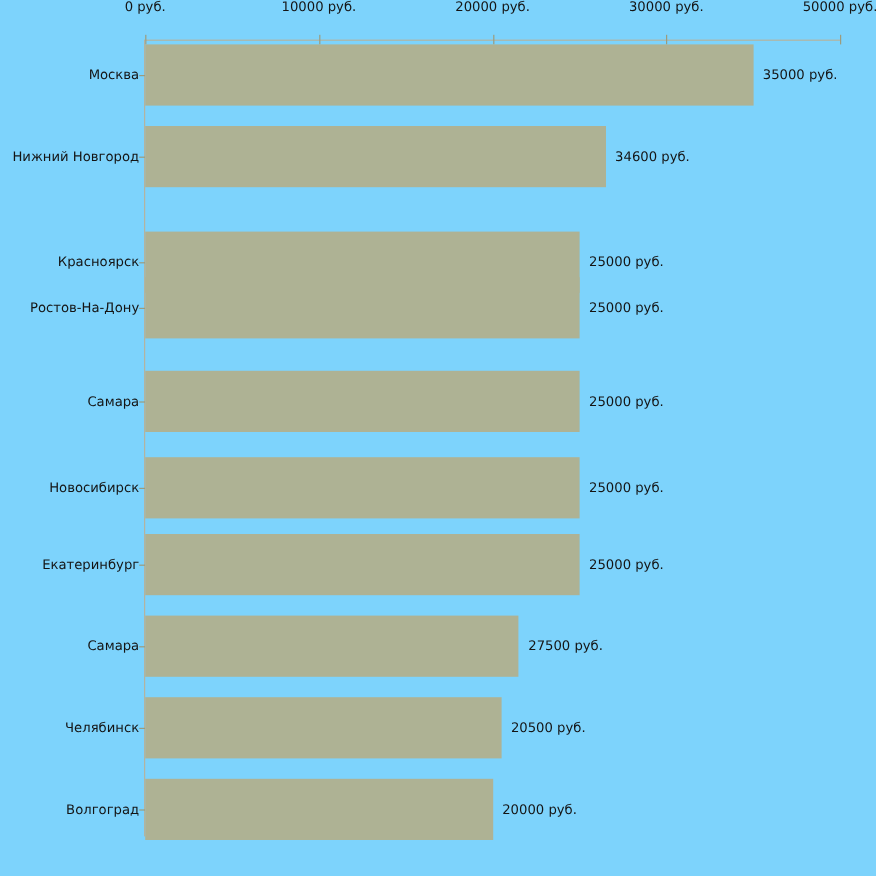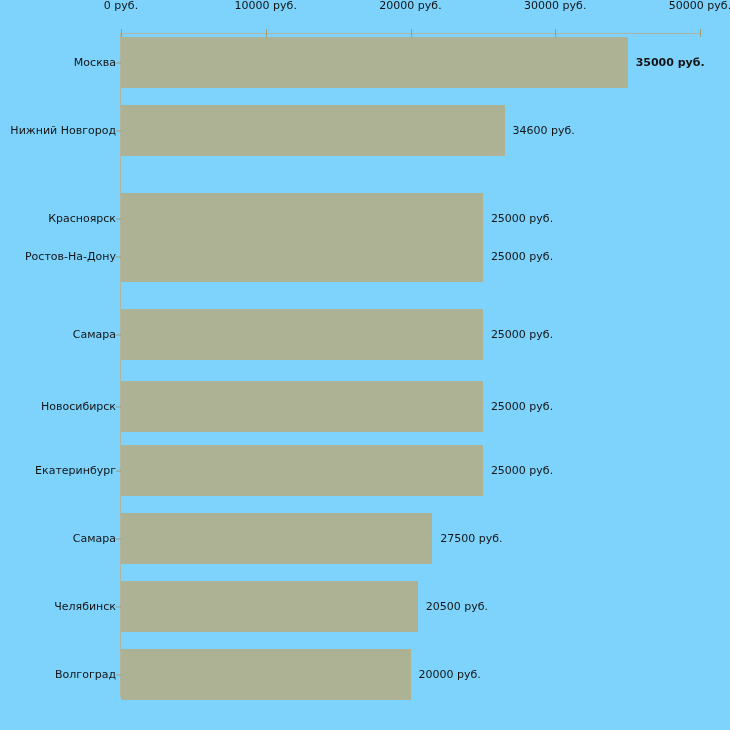--- a/index.html
+++ b/index.html
@@ -133,21 +133,21 @@
       <div class="tick-label" style="left: 555.25px;">30000 руб.</div>
       <div class="tick-mark" style="left: 700px;"></div>
       <div class="tick-label" style="left: 700px;">50000 руб.</div>
     </div>
   <div class="y-axis-line"></div>
   <div id="plot-area">
       <div class="bar-row" style="top: 37px;">
         <div class="cat-label">Москва</div>
         <div class="cat-tick"></div>
         <div class="bar" style="width: 506.625px; height: 51px; background: rgb(174, 178, 148);"></div>
-        <div class="bar-value" style="left: 635.625px; font-weight: bold;">35000 руб.</div>
+        <div class="bar-value" style="left: 635.625px;">35000 руб.</div>
       </div>
       <div class="bar-row" style="top: 105px;">
         <div class="cat-label">Нижний Новгород</div>
         <div class="cat-tick"></div>
         <div class="bar" style="width: 383.587px; height: 51px; background: rgb(174, 178, 148);"></div>
         <div class="bar-value" style="left: 512.587px;">34600 руб.</div>
       </div>
       <div class="bar-row" style="top: 173px; margin-top: 20px;">
         <div class="cat-label">Красноярск</div>
         <div class="cat-tick"></div>

